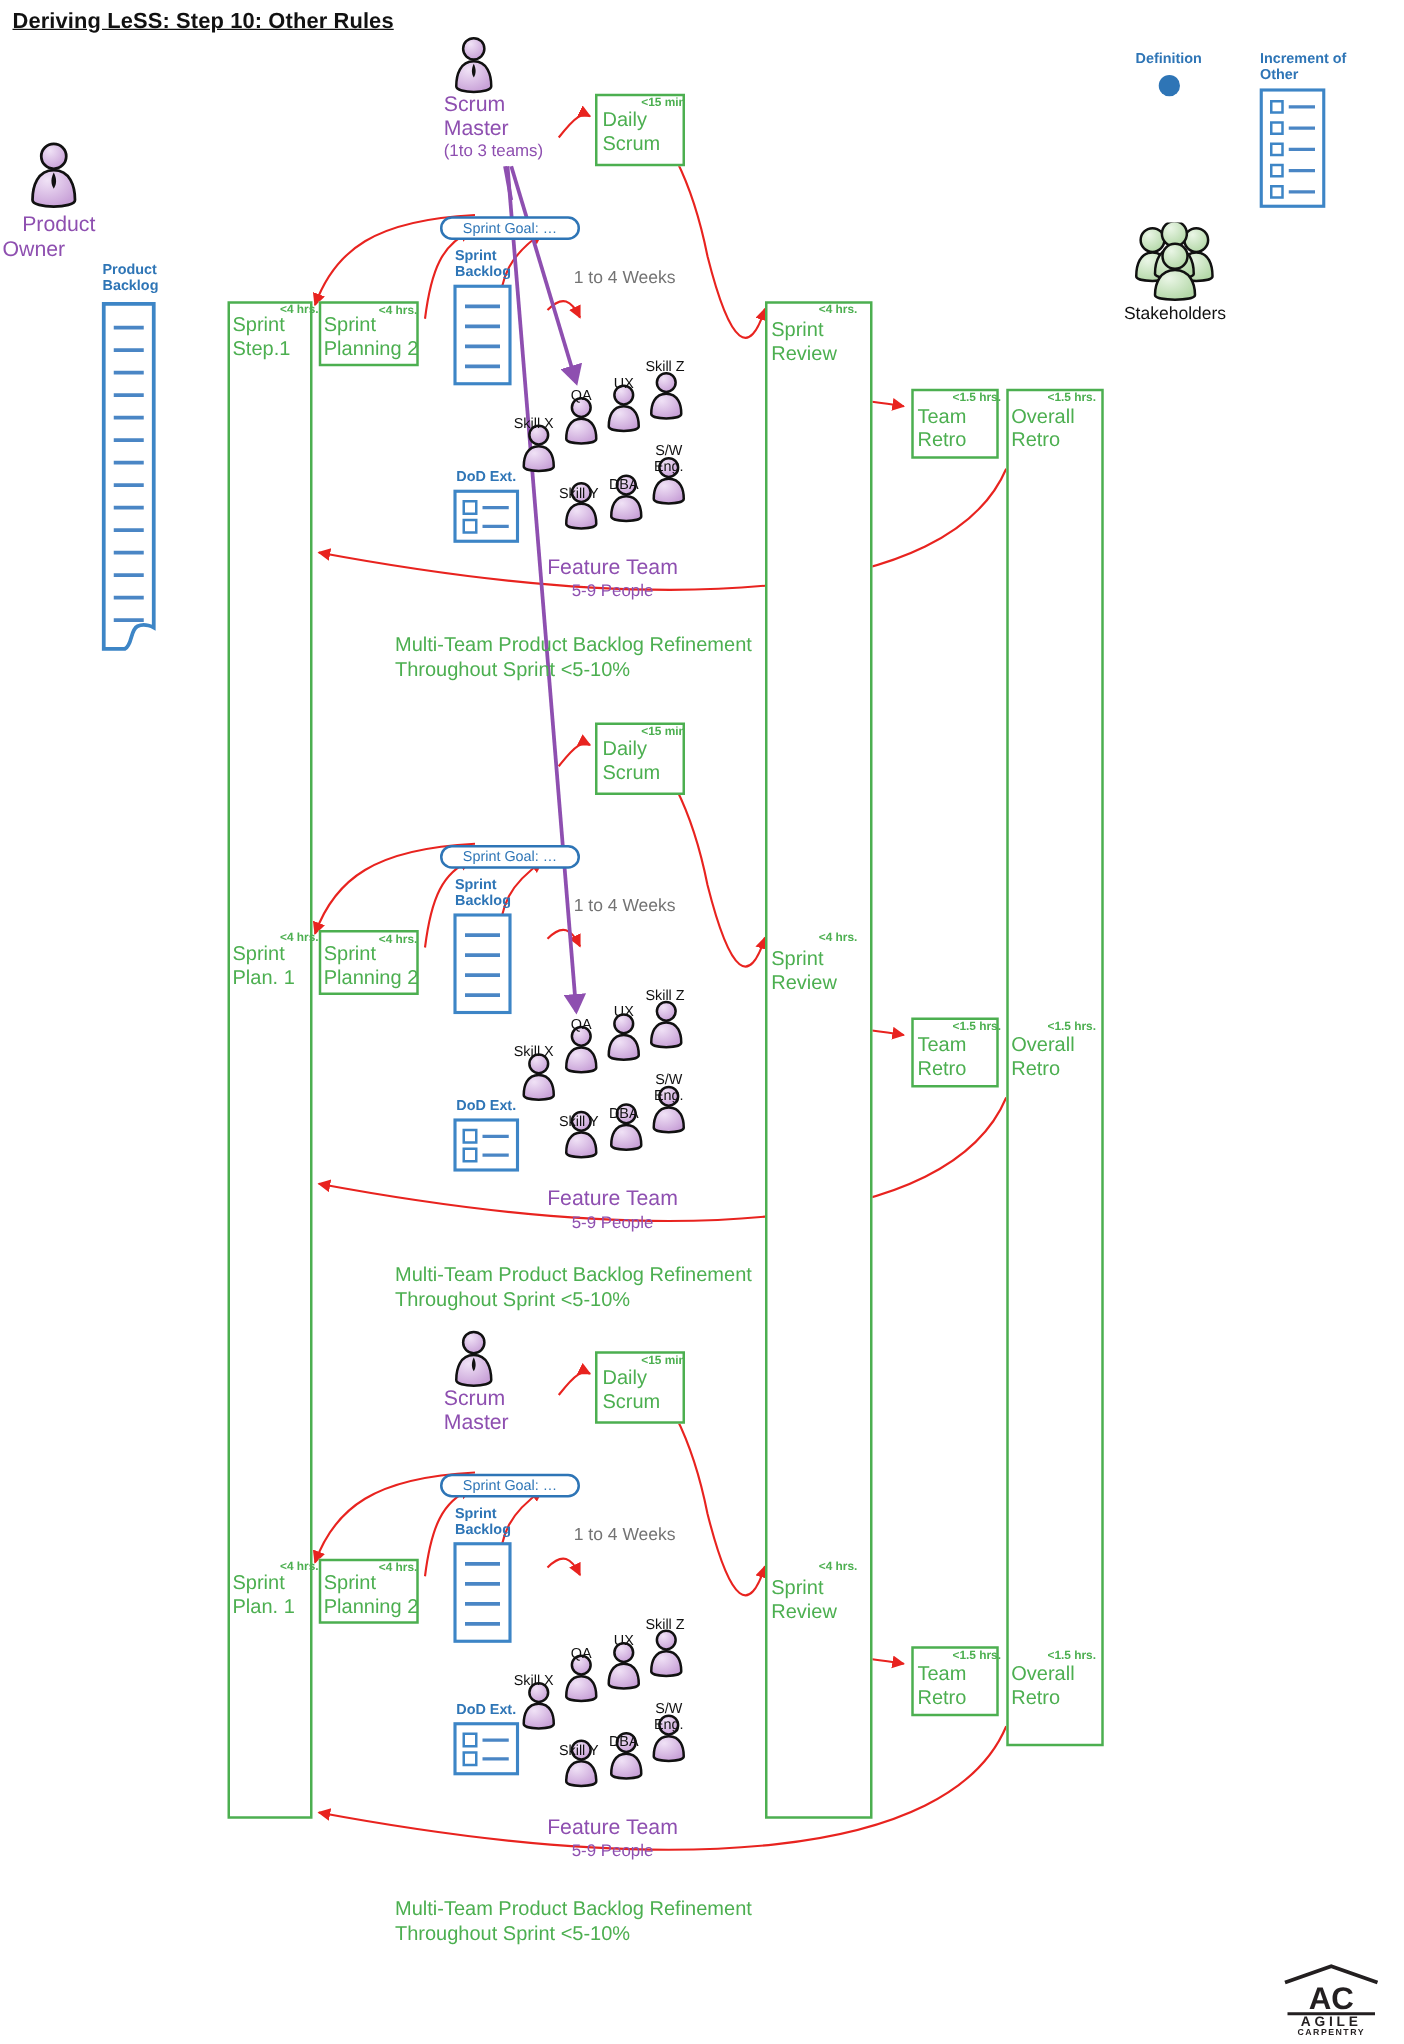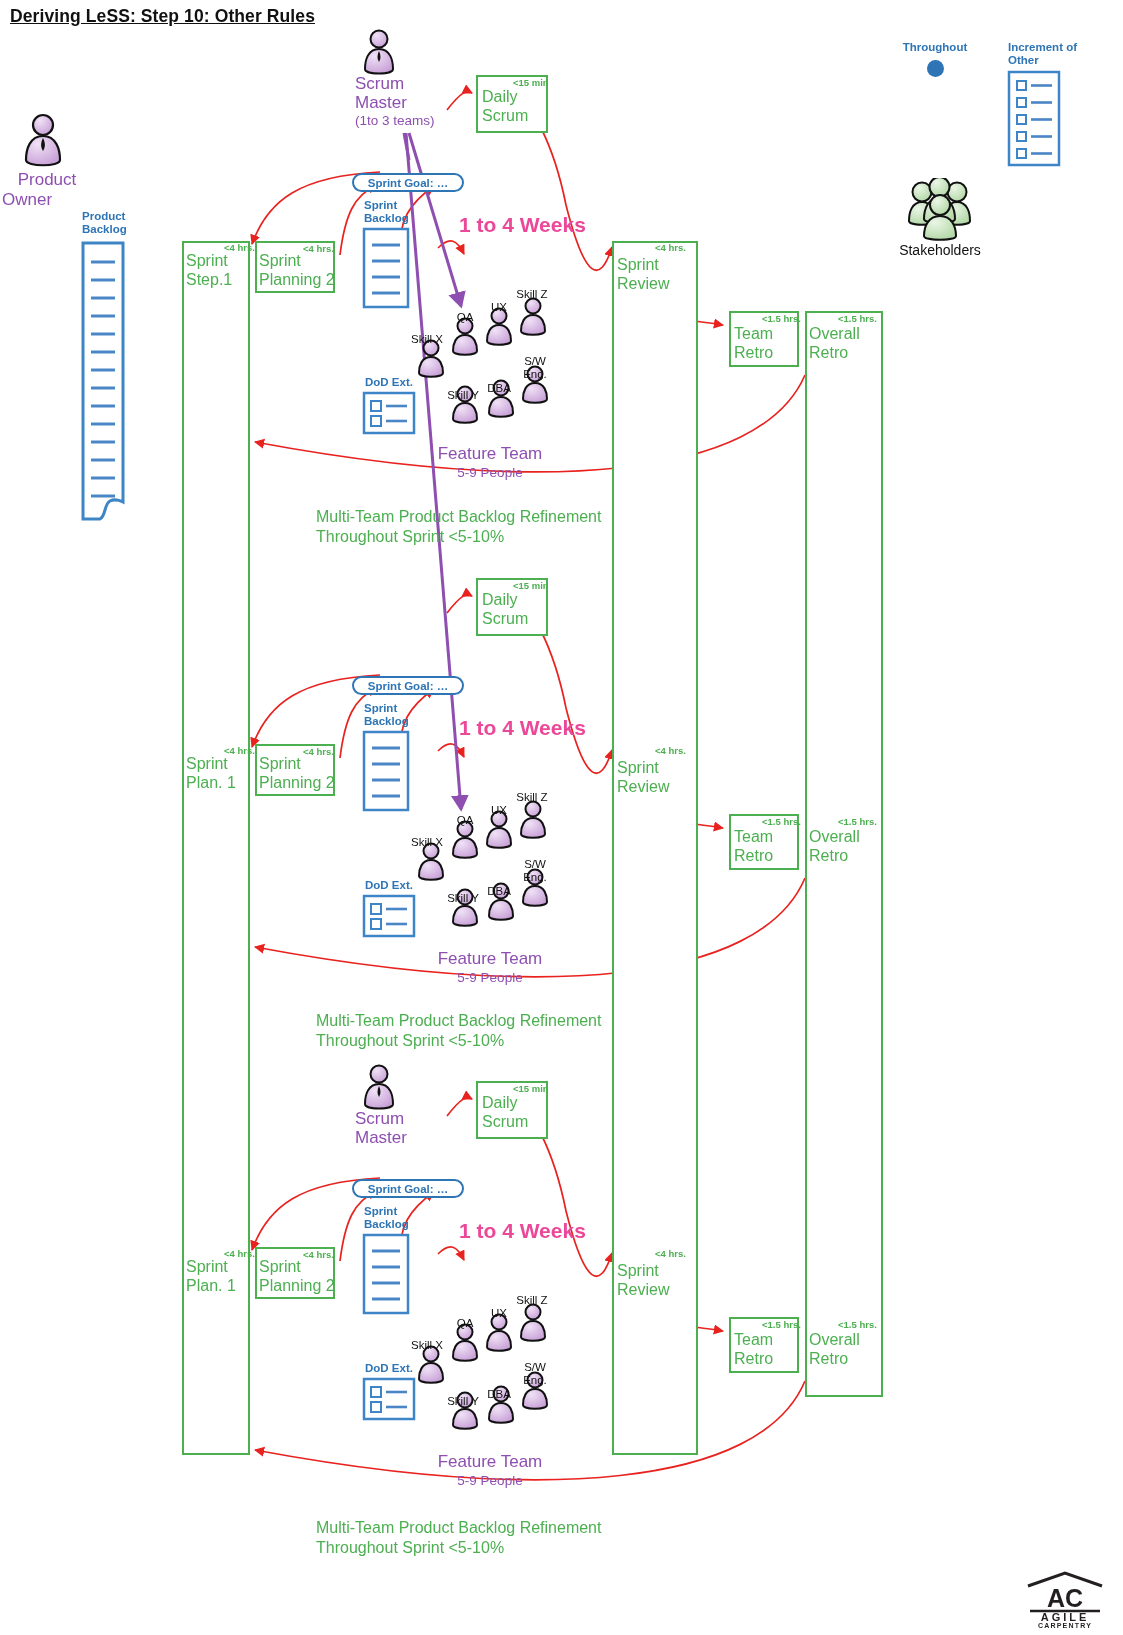--- a/index.html
+++ b/index.html
@@ -9,23 +9,23 @@
   .abs{position:absolute;}
   svg.layer{position:absolute;left:0;top:0;width:1123px;height:1635px;pointer-events:none;}
   .ttl{font-size:17.5px;font-weight:bold;color:#111;text-decoration:underline;letter-spacing:.1px;}
   .grnbox{border:2.5px solid #4caf50;background:#fff;box-sizing:border-box;}
   .grntxt{color:#4caf50;font-size:16px;line-height:19px;}
   .dur{color:#4caf50;font-size:9.5px;font-weight:bold;line-height:10px;}
   .blutxt{color:#2e75b6;font-size:11.5px;line-height:13px;font-weight:bold;}
   .purtxt{color:#8e4fb0;font-size:17px;line-height:20px;}
   .purs{color:#8e4fb0;font-size:13.5px;line-height:16px;}
   .skill{color:#111;font-size:11.5px;line-height:13px;text-align:center;}
-  .bigpur{color:#ec4899;font-size:21px;font-weight:bold;}
+  .bigpur{color:#737373;font-size:14px;font-weight:normal;}
   .goalpill{border:2px solid #2e75b6;border-radius:14px;background:#fff;
-            color:#2e75b6;font-size:11.5px;font-weight:bold;text-align:center;
+            color:#2e75b6;font-size:11.5px;font-weight:normal;text-align:center;
             box-sizing:border-box;display:flex;align-items:center;justify-content:center;}
 </style>
 </head>
 <body>
 
 <div id="stage">
 
   <svg class="layer" viewBox="0 0 1123 1635">
     <defs>
       <marker id="ar" markerWidth="7" markerHeight="7" refX="5.4" refY="3" orient="auto">
@@ -110,21 +110,21 @@
         <line x1="11" y1="166" x2="35" y2="166"></line>
           <line x1="11" y1="184" x2="35" y2="184"></line>
         <line x1="11" y1="202" x2="35" y2="202"></line>
           <line x1="11" y1="220" x2="35" y2="220"></line>
         <line x1="11" y1="238" x2="35" y2="238"></line>
           <line x1="11" y1="256" x2="35" y2="256"></line>
       </g>
     </svg>
   </div>
 
-  <div class="abs blutxt" style="left:885px;top:41px;width:100px;text-align:center;">Throughout</div>
+  <div class="abs blutxt" style="left:885px;top:41px;width:100px;text-align:center;">Definition</div>
   <div class="abs" style="left:927px;top:60px;width:17px;height:17px;border-radius:50%;background:#2e75b6;"></div>
 
   <div class="abs blutxt" style="left:1008px;top:41px;">Increment of</div>
   <div class="abs blutxt" style="left:1008px;top:54px;">Other</div>
   <div class="abs" style="left:1007px;top:70px;">
     <svg width="54" height="97" viewBox="0 0 54 97">
       <rect x="2" y="2" width="50" height="93" fill="#fff" stroke="#3d85c6" stroke-width="2.5"></rect>
       <g>
         <rect x="10" y="11" width="9" height="9" fill="#fff" stroke="#3d85c6" stroke-width="2"></rect>
         <line x1="24" y1="15.5" x2="45" y2="15.5" stroke="#4a86c5" stroke-width="2.6"></line>

